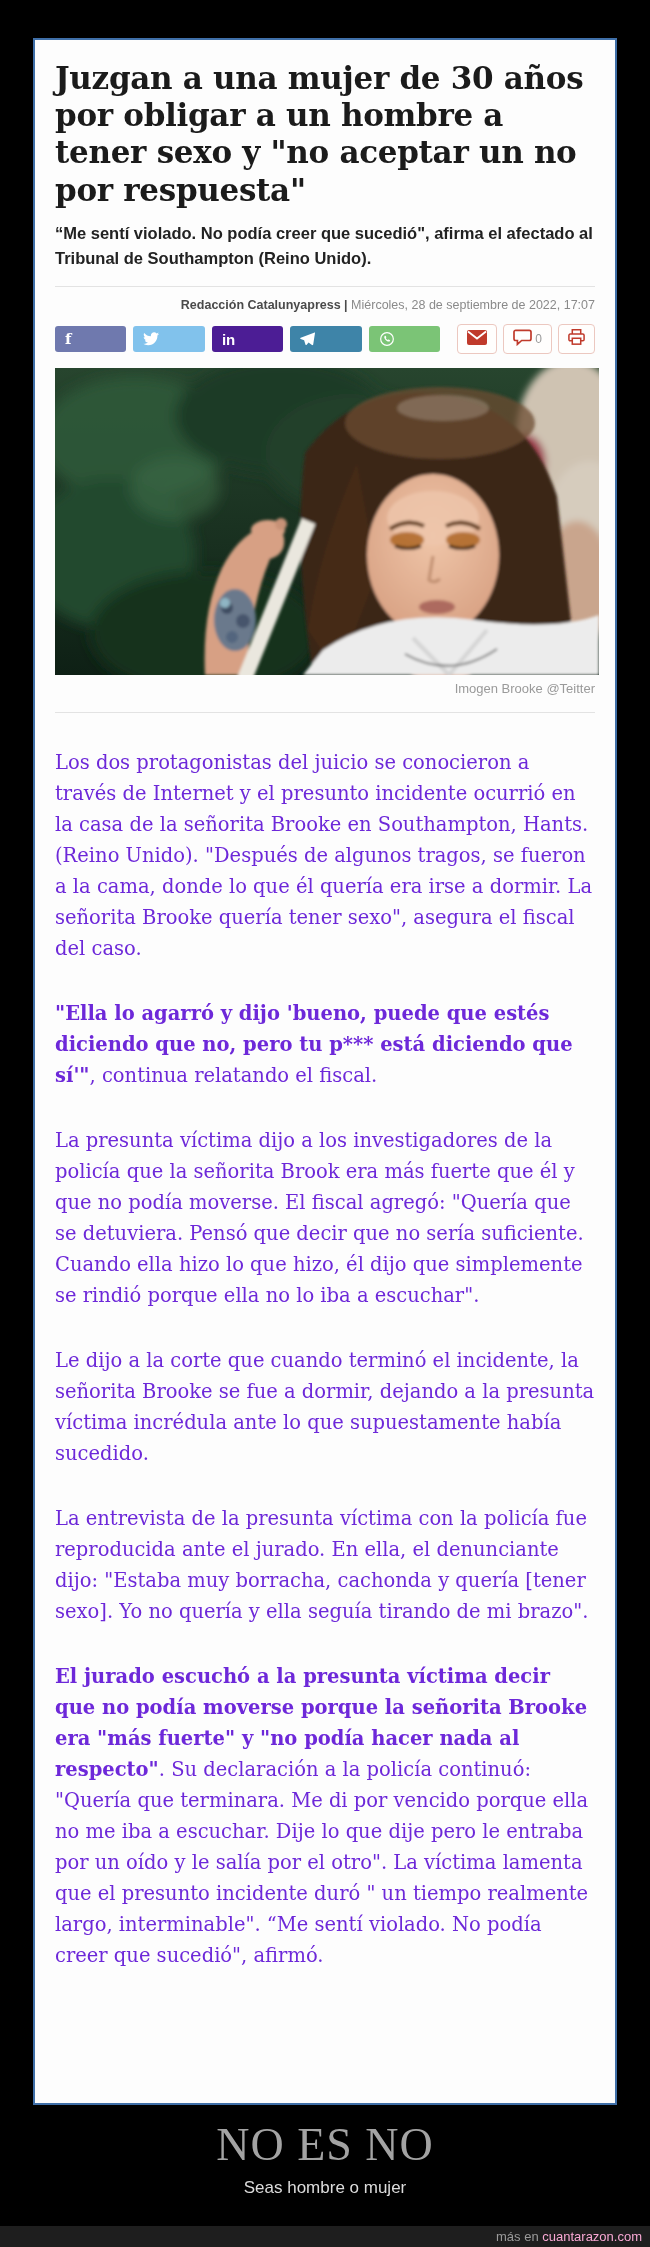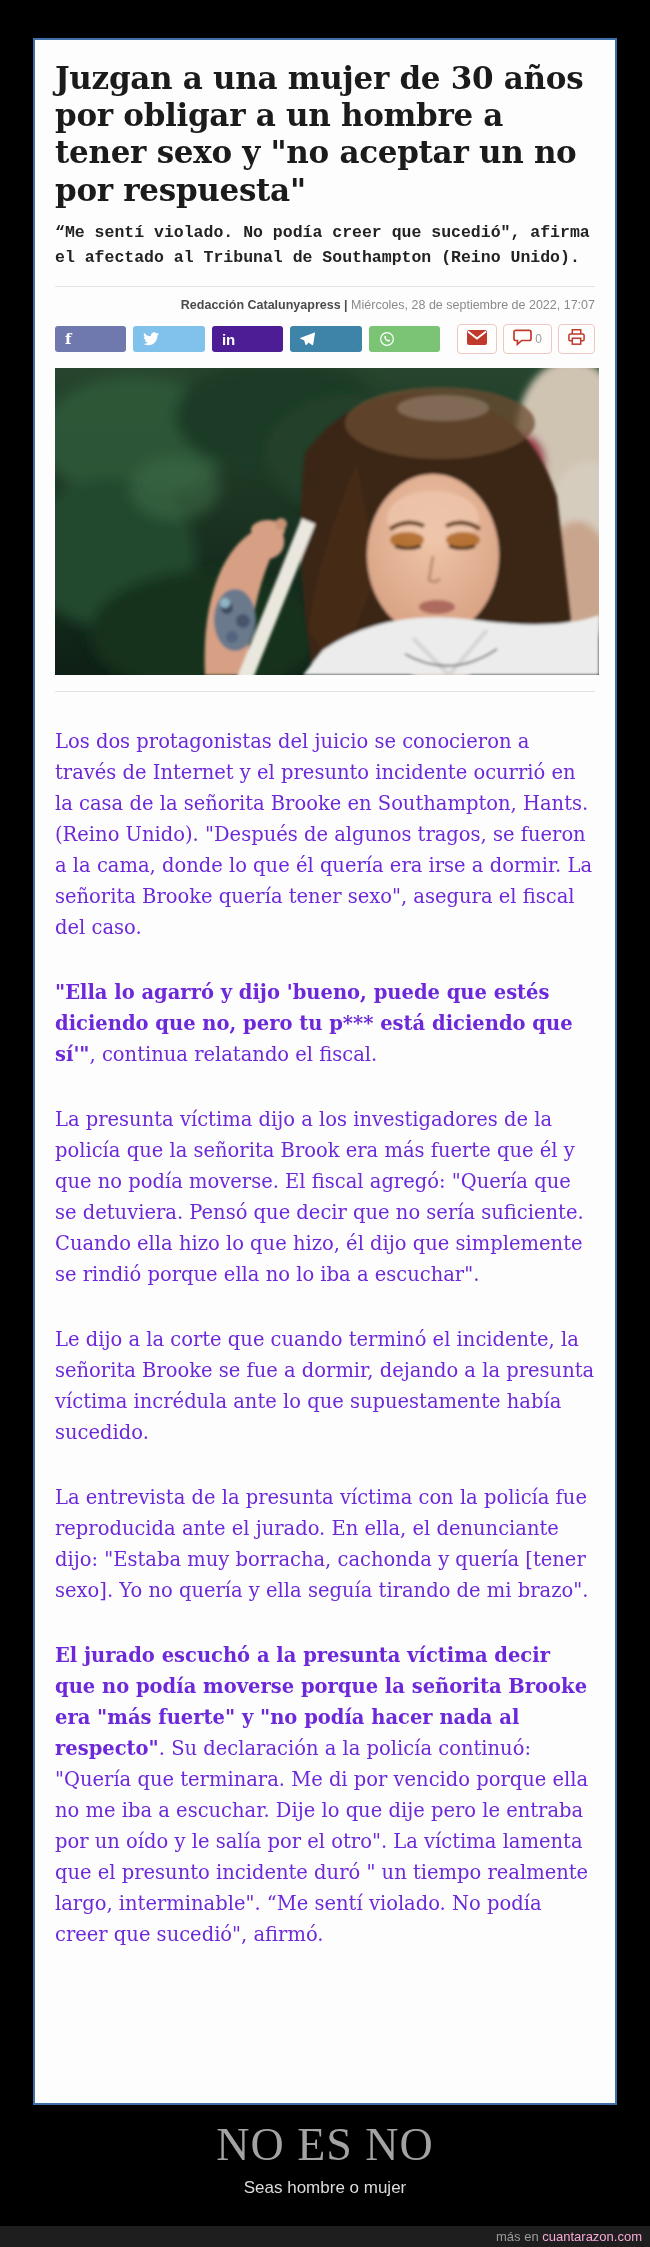--- a/index.html
+++ b/index.html
@@ -3,21 +3,21 @@
 <meta charset="utf-8">
 <style>
   html,body{margin:0;padding:0;background:#000;}
   .page{position:relative;width:650px;height:2247px;background:#000;margin:0 auto;overflow:hidden;
         font-family:"Liberation Sans",sans-serif;}
   
   .card{position:absolute;left:33px;top:38px;width:584px;height:2067px;box-sizing:border-box;
         background:#fdfdfd;border:2px solid #3f6fa8;padding:0 20px 24px;overflow:hidden;}
   .headline{margin:20px 0 0;font-family:"DejaVu Serif",serif;font-weight:bold;
             font-size:31px;line-height:1.2;color:#1b1b1b;letter-spacing:-.3px;}
-  .subtitle{margin:12px 0 0;font-family:Liberation Mono, monospace;font-weight:600;
+  .subtitle{margin:12px 0 0;font-family:Liberation Sans, sans-serif;font-weight:600;
             font-size:16.5px;line-height:1.5;color:#222;}
   .rule{border:0;border-top:1px solid #e3e3e3;margin:16px 0 0;}
   .byline{padding:11px 0 12px;font-size:12.5px;color:#8a8a8a;text-align:right;}
   .byline .author{font-weight:bold;color:#4a4a4a;}
   
   .share-row{display:flex;align-items:center;gap:7px;}
   .share-btn{width:72px;height:26px;border-radius:3px;display:flex;align-items:center;
              padding-left:10px;box-sizing:border-box;cursor:pointer;}
   .share-btn svg{display:block;}
   .share-glyph{color:#fff;font-weight:bold;font-size:15px;line-height:1;}
@@ -185,20 +185,21 @@
         <circle cx="226" cy="156" r="6" fill="#c89277"></circle>
         <ellipse cx="180" cy="252" rx="21" ry="31" fill="#64778c" opacity=".95"></ellipse>
         <circle cx="172" cy="240" r="6" fill="#3e4c61"></circle>
         <circle cx="188" cy="253" r="7" fill="#46556c"></circle>
         <circle cx="177" cy="269" r="6" fill="#52657e"></circle>
         <circle cx="170" cy="235" r="5" fill="#8fb6c4"></circle>
         <rect x="-8" y="-5" width="15" height="175" fill="#eae7de" transform="translate(252,158) rotate(22)"></rect>
       </g>
     </svg>
 
+    <div class="caption">Imogen Brooke @Teitter</div>
 
     <hr class="rule">
 
     <div class="body-text">
       <p><b></b><span>Los dos protagonistas del juicio se conocieron a través de Internet y el presunto incidente ocurrió en la casa de la señorita Brooke en Southampton, Hants. (Reino Unido). "Después de algunos tragos, se fueron a la cama, donde lo que él quería era irse a dormir. La señorita Brooke quería tener sexo", asegura el fiscal del caso.</span></p>
       <p><b>"Ella lo agarró y dijo 'bueno, puede que estés diciendo que no, pero tu p*** está diciendo que sí'"</b><span>, continua relatando el fiscal.</span></p>
       <p><b></b><span>La presunta víctima dijo a los investigadores de la policía que la señorita Brook era más fuerte que él y que no podía moverse. El fiscal agregó: "Quería que se detuviera. Pensó que decir que no sería suficiente. Cuando ella hizo lo que hizo, él dijo que simplemente se rindió porque ella no lo iba a escuchar".</span></p>
       <p><b></b><span>Le dijo a la corte que cuando terminó el incidente, la señorita Brooke se fue a dormir, dejando a la presunta víctima incrédula ante lo que supuestamente había sucedido.</span></p>
       <p><b></b><span>La entrevista de la presunta víctima con la policía fue reproducida ante el jurado. En ella, el denunciante dijo: "Estaba muy borracha, cachonda y quería [tener sexo]. Yo no quería y ella seguía tirando de mi brazo".</span></p>
       <p><b>El jurado escuchó a la presunta víctima decir que no podía moverse porque la señorita Brooke era "más fuerte" y "no podía hacer nada al respecto"</b><span>. Su declaración a la policía continuó: "Quería que terminara. Me di por vencido porque ella no me iba a escuchar. Dije lo que dije pero le entraba por un oído y le salía por el otro". La víctima lamenta que el presunto incidente duró " un tiempo realmente largo, interminable". “Me sentí violado. No podía creer que sucedió", afirmó.</span></p>

